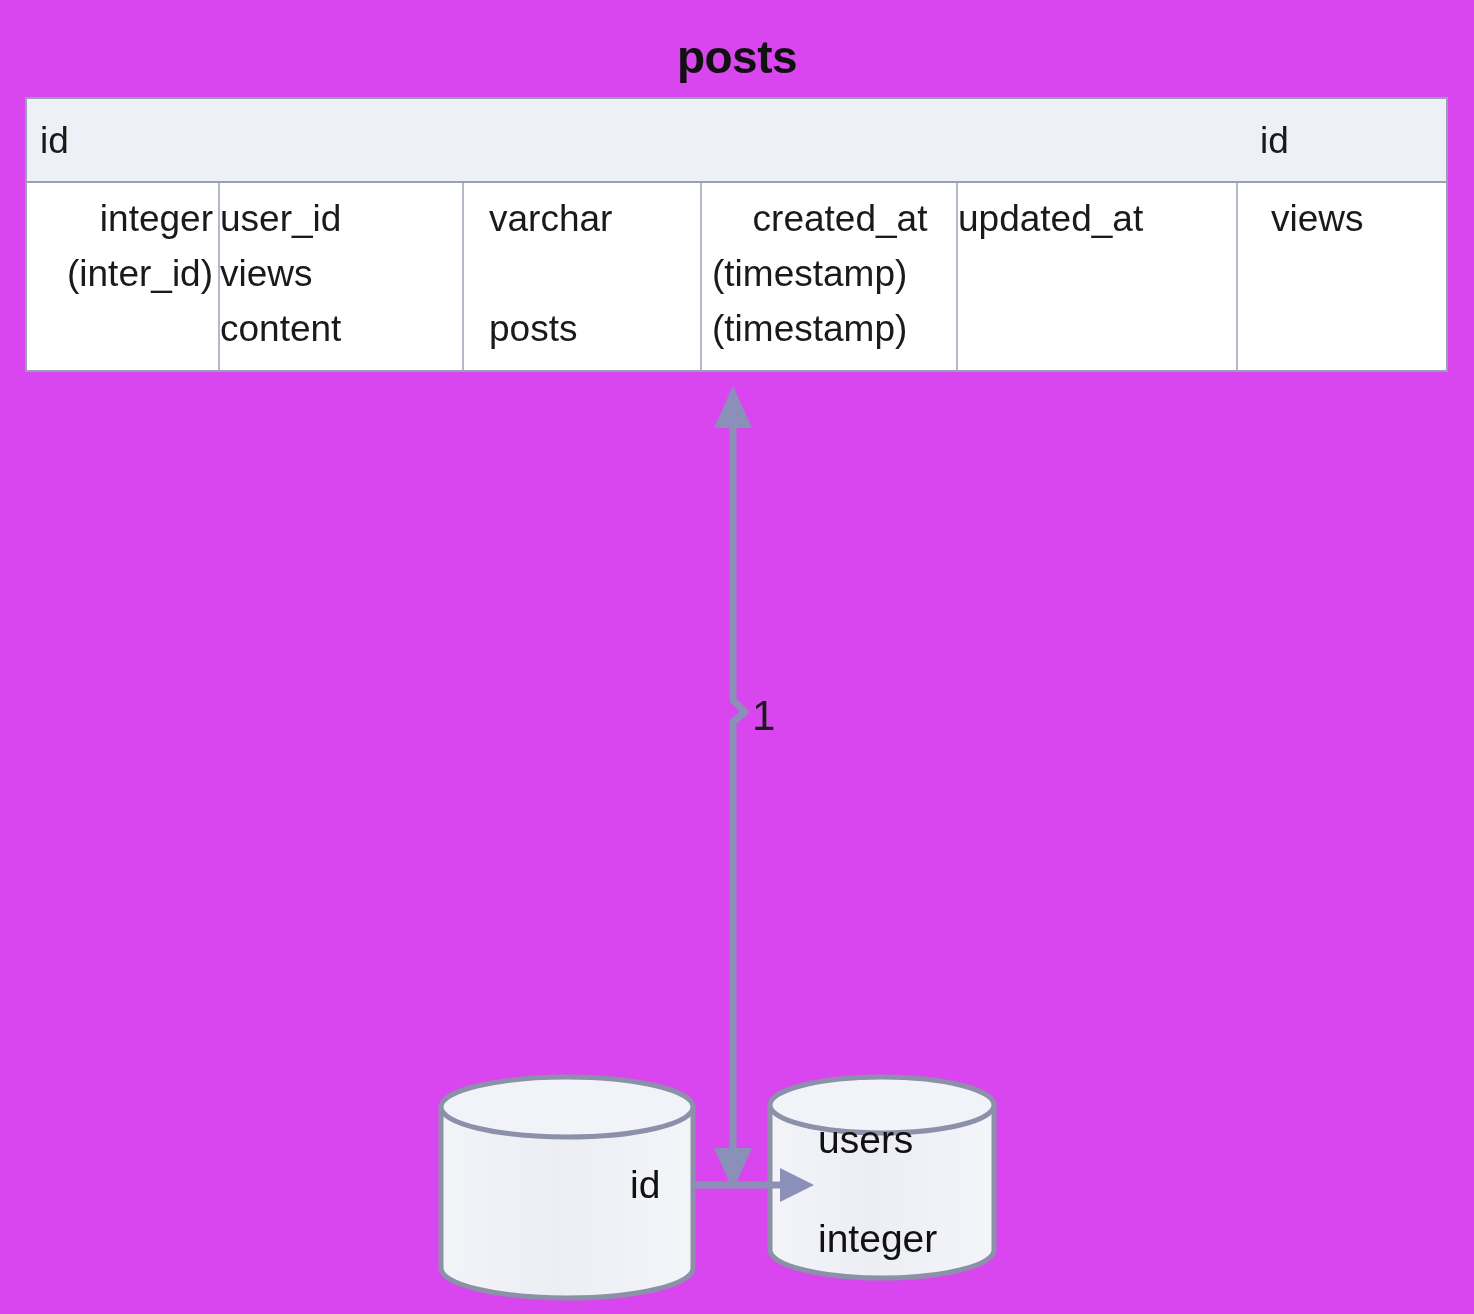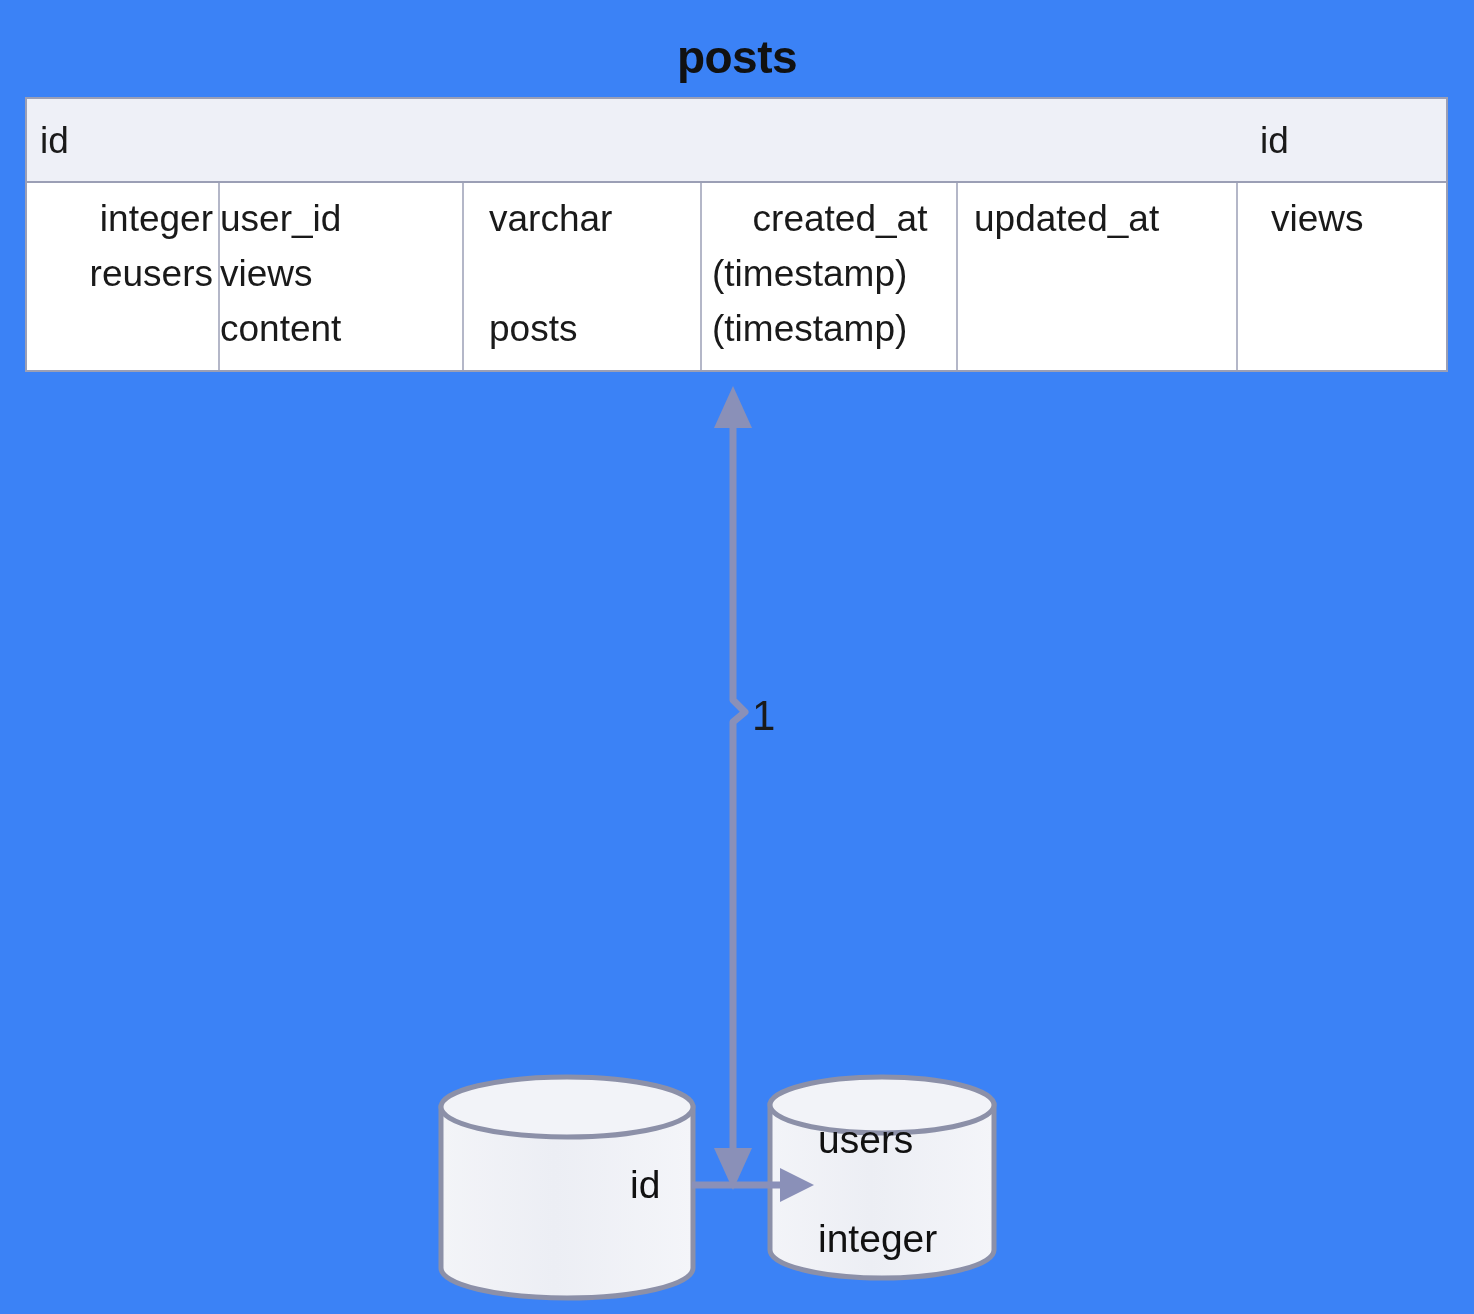--- a/index.html
+++ b/index.html
@@ -8,21 +8,21 @@
     background: #ffffff;
   }
   body {
     font-family: "Liberation Sans", sans-serif;
     -webkit-font-smoothing: antialiased;
   }
   #canvas {
     position: relative;
     width: 1474px;
     height: 1314px;
-    background: #3b82f6;
+    background: #d946ef;
     overflow: hidden;
   }
 
   
   .diagram-title {
     position: absolute;
     left: 0;
     top: 30px;
     width: 1474px;
     text-align: center;
@@ -83,21 +83,21 @@
     color: #1a1a1a;
     white-space: nowrap;
   }
   .cell-line.blank { color: transparent; }
 
   
   .col-0 { left: 0px;    width: 193px; padding-left: 11px; }
   .col-1 { left: 193px;  width: 244px; }
   .col-2 { left: 437px;  width: 238px; padding-left: 25px; }
   .col-3 { left: 675px;  width: 256px; padding-left: 10px; }
-  .col-4 { left: 931px;  width: 280px; padding-left: 16px; }
+  .col-4 { left: 931px;  width: 280px; padding-left: 0; }
   .col-5 { left: 1216px; width: 208px; padding-left: 28px; }
 
   .col-0 .cell-line { text-align: right; padding-right: 5px; }
   .col-3 .cell-line.indent { padding-left: 12px; text-align: center; }
 
   
   .rel-arrow-svg {
     position: absolute;
     left: 0;
     top: 0;
@@ -135,21 +135,21 @@
 
     <div class="table-header-row">
       <div class="hdr-cell left">id</div>
       <div class="hdr-cell right">id</div>
     </div>
 
     <div class="table-body-row">
 
       <div class="body-cell col-0">
         <div class="cell-line">integer</div>
-        <div class="cell-line">reusers</div>
+        <div class="cell-line">(inter_id)</div>
       </div>
 
       <div class="body-cell col-1">
         <div class="cell-line">user_id</div>
         <div class="cell-line">views</div>
         <div class="cell-line">content</div>
       </div>
 
       <div class="body-cell col-2">
         <div class="cell-line">varchar</div>

